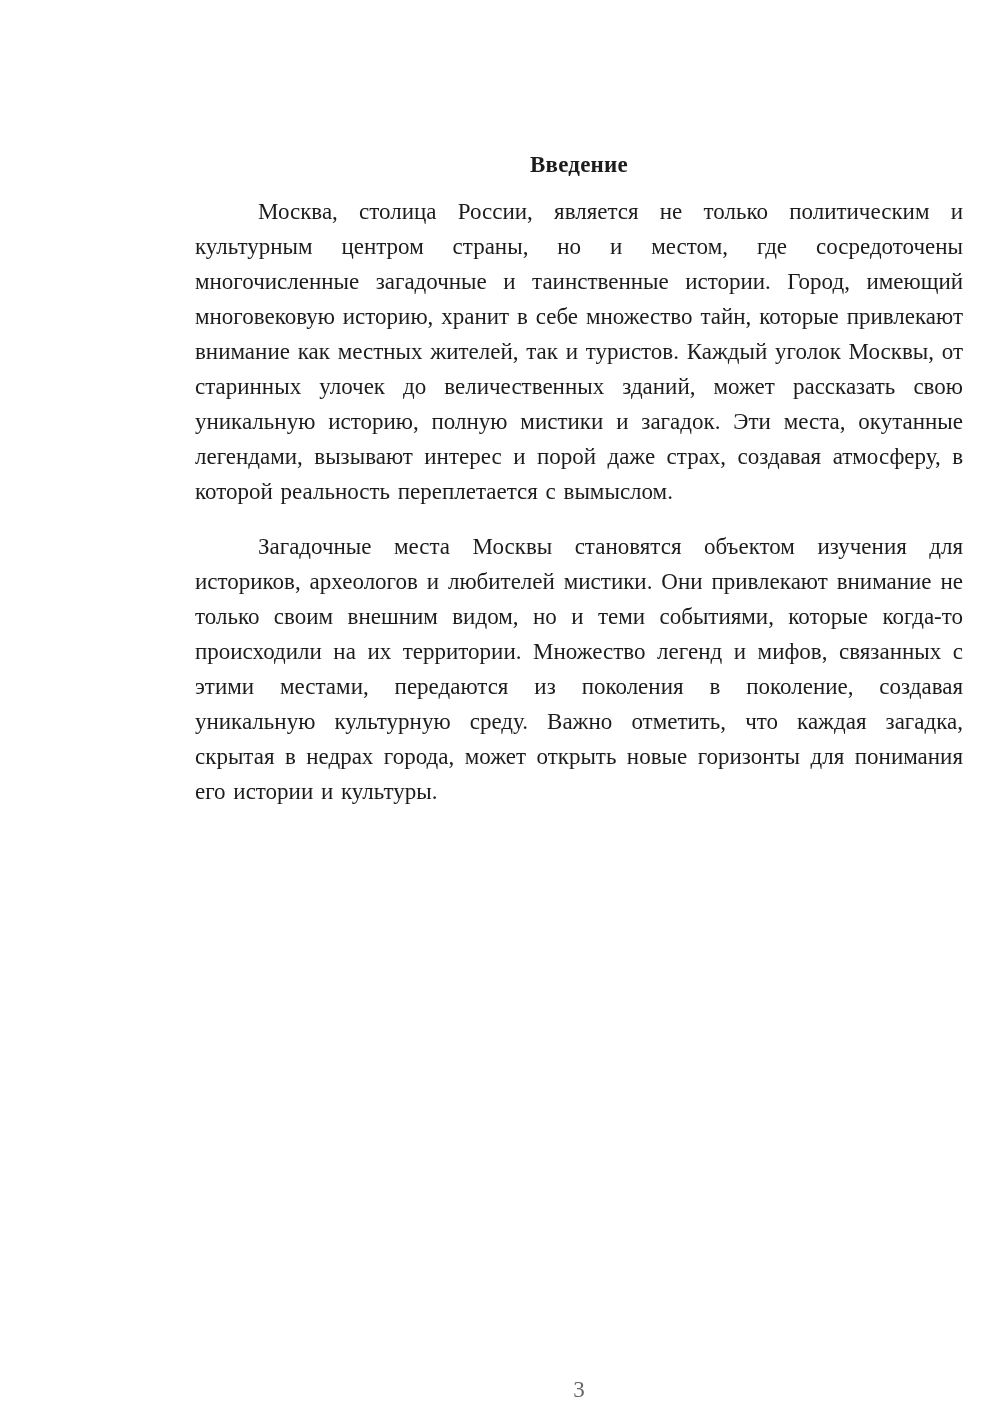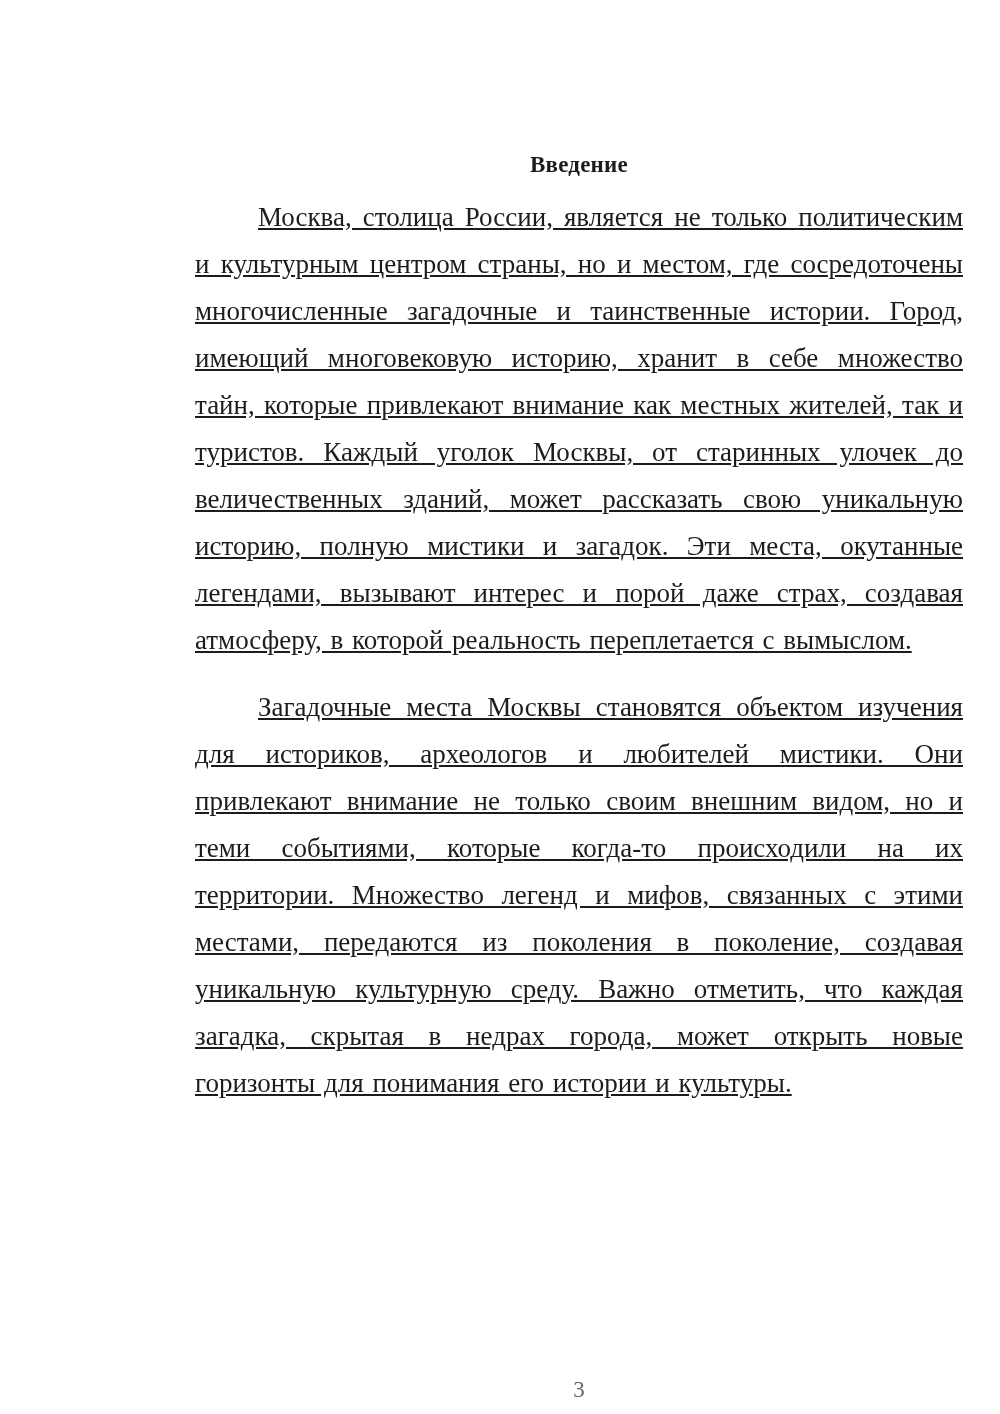--- a/index.html
+++ b/index.html
@@ -29,27 +29,26 @@
   .doc-title {
     padding-top: 97px;
     font-size: 23px;
     line-height: 26px;
     font-weight: bold;
     text-align: center;
     margin-bottom: 16px;
     letter-spacing: 0.2px;
   }
   .para {
-    font-size: 27px;
-    line-height: 47px;
+    font-size: 23px;
+    line-height: 35px;
     text-align: justify;
     text-indent: 63px;
     margin-bottom: 20px;
     word-spacing: 2px;
-    text-decoration: underline;
   }
   .page-footer {
     position: absolute;
     top: 1328px;
     left: 140px;
     width: 790px;
     text-align: center;
     font-size: 23px;
     line-height: 35px;
     color: var(--pagenum-color);

